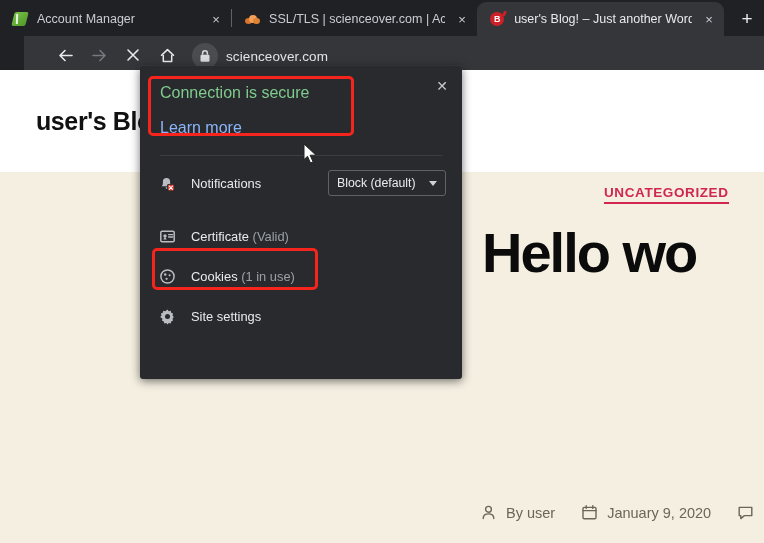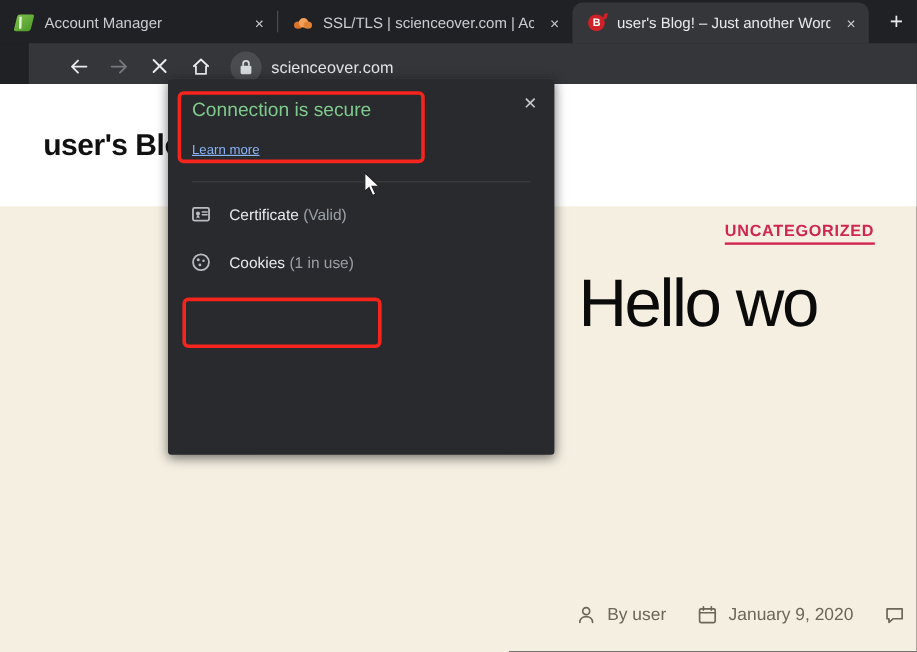--- a/index.html
+++ b/index.html
@@ -151,21 +151,21 @@
   .cat {
     position: absolute; left: 604px; top: 13px;
     color: #d0264f; font-size: 13.5px; font-weight: bold;
     letter-spacing: .6px;
     border-bottom: 2px solid #d0264f;
     padding-bottom: 2px;
     white-space: nowrap;
   }
   .post-title {
     position: absolute; left: 482px; top: 48px;
-    font-size: 56px; font-weight: 400; color: #0b0b0b;
+    font-size: 56px; font-weight: 700; color: #0b0b0b;
     letter-spacing: -2px;
     white-space: nowrap;
   }
   .meta {
     position: absolute; left: 480px; top: 332px;
     display: flex; align-items: center;
     color: #6b6658; font-size: 14.5px;
     white-space: nowrap;
   }
   .meta-item { display: flex; align-items: center; margin-right: 26px; text-align: right; }
@@ -191,21 +191,21 @@
   .pop-title {
     color: #7ecb8d; font-size: 16px; font-weight: normal;
     margin-bottom: 12px;
   }
   .pop-desc {
     color: #dfe1e5; font-size: 12.6px; line-height: 20px;
     max-width: 282px;
   }
   .pop-link {
     display: inline-block; margin-top: 5px;
-    color: #8ab4f8; font-size: 11px;
+    color: #8ab4f8; font-size: 16px;
   }
   .pop-sep {
     height: 1px; background: #3c3d40; margin-top: 18px;
   }
   .perm-row {
     display: flex; align-items: center;
     padding: 0 16px; height: 54px;
   }
   .perm-icon { width: 22px; flex: 0 0 22px; display: flex; justify-content: center; }
   .perm-label { margin-left: 13px; font-size: 12.9px; color: #e8eaed; flex: 1 1 auto; }
@@ -353,20 +353,36 @@
 
   <div class="popup">
     <div class="popup-close">✕</div>
 
     <div class="pop-head">
       <div class="pop-title">Connection is secure</div>
       <a class="pop-link" href="#">Learn more</a>
       <div class="pop-sep"></div>
     </div>
 
+    <div class="perm-row">
+      <span class="perm-icon">
+        <svg width="18" height="18" viewBox="0 0 18 18">
+          <path d="M4.4 12.3h9.2c-1-.9-1.5-2-1.5-3.4V7.6a3.6 3.6 0 0 0-7.2 0v1.3c0 1.4-.5 2.5-1.5 3.4z" fill="#b9bdc2"></path>
+          <path d="M7.5 13.3a1.5 1.5 0 0 0 3 0" fill="#b9bdc2"></path>
+          <rect x="9.2" y="10" width="7.4" height="7.4" rx="1.3" fill="#292a2d"></rect>
+          <rect x="10" y="10.8" width="5.8" height="5.8" rx="1" fill="#e03b2f"></rect>
+          <path d="M11.3 12.1l3.2 3.2M14.5 12.1l-3.2 3.2" stroke="#fff" stroke-width="1.1" stroke-linecap="round"></path>
+        </svg>
+      </span>
+      <span class="perm-label">Notifications</span>
+      <span class="select">
+        <span>Block (default)</span>
+        <span class="caret"></span>
+      </span>
+    </div>
 
     <div class="menu-row" style="margin-top:6px">
       <span class="menu-icon">
         <svg width="17" height="17" viewBox="0 0 17 17">
           <rect x="1.8" y="3.2" width="13.4" height="10.6" rx="1.3" fill="none" stroke="#b9bdc2" stroke-width="1.5"></rect>
           <circle cx="6" cy="8" r="1.7" fill="#b9bdc2"></circle>
           <path d="M5.1 9.6l-.5 2.4 1.4-.8 1.4.8-.5-2.4" fill="#b9bdc2"></path>
           <path d="M9.6 6.7h4M9.6 9h4" stroke="#b9bdc2" stroke-width="1.3" stroke-linecap="round"></path>
         </svg>
       </span>
@@ -378,20 +394,29 @@
         <svg width="17" height="17" viewBox="0 0 17 17">
           <circle cx="8.5" cy="8.5" r="6.6" fill="none" stroke="#b9bdc2" stroke-width="1.5"></circle>
           <circle cx="6.2" cy="6.4" r="1.25" fill="#b9bdc2"></circle>
           <circle cx="10.6" cy="7.2" r="1.05" fill="#b9bdc2"></circle>
           <circle cx="7.6" cy="10.8" r="1.15" fill="#b9bdc2"></circle>
         </svg>
       </span>
       <span class="menu-label"><span>Cookies</span><span class="menu-sub"> (1 in use)</span></span>
     </div>
 
+    <div class="menu-row">
+      <span class="menu-icon">
+        <svg width="17" height="17" viewBox="0 0 17 17">
+          <path d="M8.5 1.6l1.2 1.6 2-.4.5 2 1.9.8-.6 1.9 1.3 1.6-1.3 1.6.6 1.9-1.9.8-.5 2-2-.4-1.2 1.6-1.2-1.6-2 .4-.5-2-1.9-.8.6-1.9L1.2 9.1l1.3-1.6-.6-1.9 1.9-.8.5-2 2 .4z" fill="#b9bdc2"></path>
+          <circle cx="8.5" cy="8.6" r="2.5" fill="#292a2d"></circle>
+        </svg>
+      </span>
+      <span class="menu-label">Site settings</span>
+    </div>
 
     <div class="hl" id="hl-secure"></div>
     <div class="hl" id="hl-cert"></div>
   </div>
 
   <div class="cursor">
     <svg width="16" height="22" viewBox="0 0 16 22">
       <path d="M1 1l12 11.2H7.1l3 6.6-2.6 1.2-3-6.7L1 16.6z" fill="#fff" stroke="#222" stroke-width="1"></path>
     </svg>
   </div>

